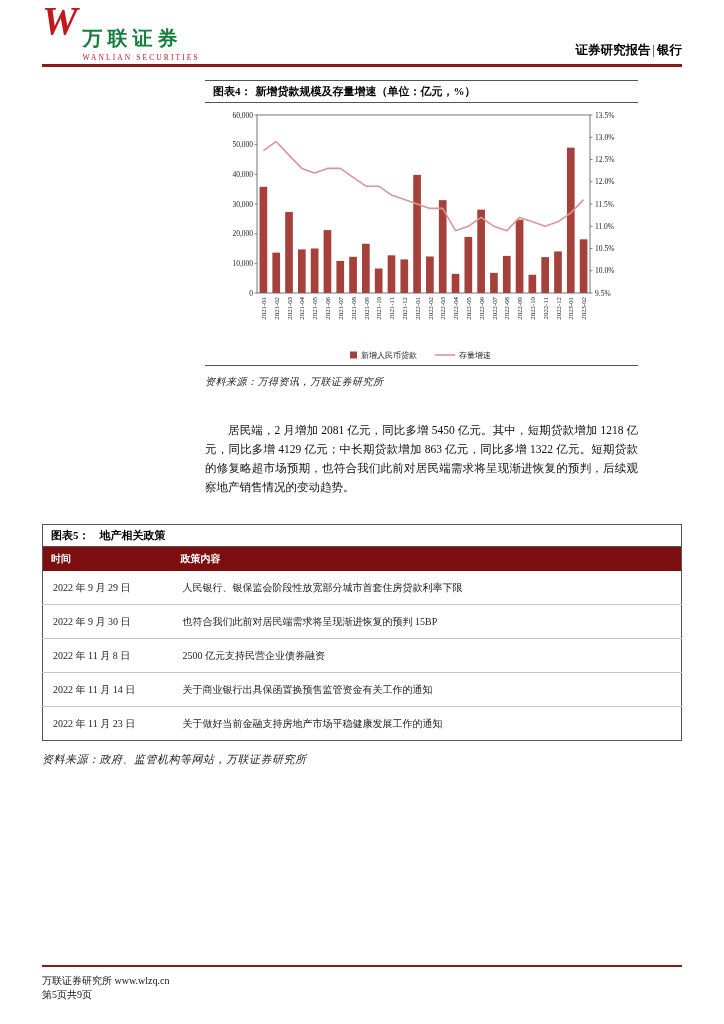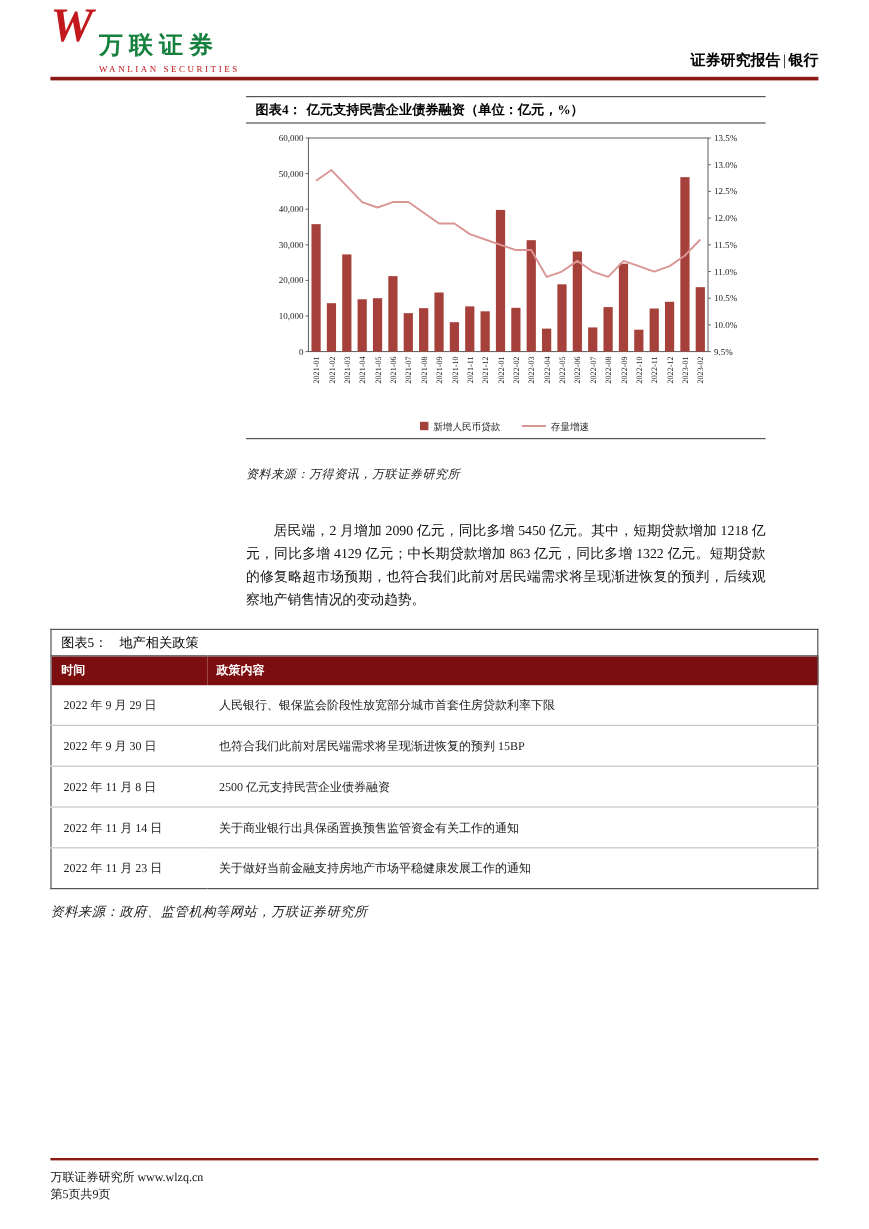--- a/index.html
+++ b/index.html
@@ -23,27 +23,27 @@
 
   
   .col { position:absolute; left:205px; top:80px; width:433px; }
   .figure4 { border-top:1px solid #555; border-bottom:1px solid #555; }
   .fig-title-row { padding:3px 6px 3px 8px; border-bottom:1px solid #555;
     font-size:11px; font-weight:bold; color:#000; }
   .fig-label { margin-right:4px; }
   .chart-wrap { padding:4px 0 0 0; }
   svg.chart { display:block; }
   svg.chart text { font-family:"Liberation Serif", serif; }
-  .source-note { margin-top:22px; font-size:10px; font-style:italic; color:#222; letter-spacing:0.5px; }
+  .source-note { margin-top:9px; font-size:10px; font-style:italic; color:#222; letter-spacing:0.5px; }
   .body-para { margin-top:32px; font-size:11.5px; line-height:19px; text-align:justify;
     text-indent:2em; color:#111; }
 
   
   .table-section { position:absolute; left:42px; top:524px; width:640px; }
-  .tbl-title { font-size:11px; font-weight:normal; padding:3px 8px;
+  .tbl-title { font-size:11px; font-weight:bold; padding:3px 8px;
     border:1px solid #555; border-bottom:none; color:#000; }
   .tbl-title .fig-label { margin-right:10px; }
   table.policy { width:100%; border-collapse:collapse; border:1px solid #555; font-size:10px; }
   table.policy th { background:#7D0E10; color:#fff; text-align:left; font-weight:bold;
     padding:5px 8px; font-size:10px; }
   table.policy th:first-child { width:130px; }
   table.policy td { padding:9.5px 10px; border-bottom:1px solid #c6c6c6; color:#222; }
   table.policy tr:last-child td { border-bottom:none; }
   .source-note2 { margin-top:11px; font-size:11px; font-style:italic; color:#222; letter-spacing:0.5px; }
 
@@ -67,21 +67,21 @@
     </div>
     <div class="report-tag">
       <span>证券研究报告</span><span class="sep">|</span><span>银行</span>
     </div>
   </div>
   <div class="header-rule"></div>
 
   <div class="col">
     <div class="figure4">
       <div class="fig-title-row">
-        <span class="fig-label">图表4：</span><span>亿元支持民营企业债券融资（单位：亿元，%）</span>
+        <span class="fig-label">图表4：</span><span>新增贷款规模及存量增速（单位：亿元，%）</span>
       </div>
       <div class="chart-wrap">
         <svg id="loan-chart" class="chart" width="431" height="258" viewBox="0 0 431 258">
             <rect x="52" y="8" width="333" height="178" fill="none" stroke="#555" stroke-width="0.8"></rect>
             <line x1="49.5" y1="186" x2="52" y2="186" stroke="#555" stroke-width="0.7"></line>
             <text x="48" y="188.5" font-size="7.5" text-anchor="end" fill="#222">0</text>
             <line x1="49.5" y1="156.33333333333334" x2="52" y2="156.33333333333334" stroke="#555" stroke-width="0.7"></line>
             <text x="48" y="158.8" font-size="7.5" text-anchor="end" fill="#222">10,000</text>
             <line x1="49.5" y1="126.66666666666666" x2="52" y2="126.66666666666666" stroke="#555" stroke-width="0.7"></line>
             <text x="48" y="129.2" font-size="7.5" text-anchor="end" fill="#222">20,000</text>
@@ -165,21 +165,21 @@
             <text transform="translate(368.4,190) rotate(-90)" font-size="6.8" text-anchor="end" fill="#222">2023-01</text>
             <text transform="translate(381.2,190) rotate(-90)" font-size="6.8" text-anchor="end" fill="#222">2023-02</text>
             <rect x="145" y="244.5" width="7" height="7" fill="#A6403A"></rect>
             <text x="156" y="251" font-size="8" fill="#222">新增人民币贷款</text>
             <line x1="230" y1="248" x2="250" y2="248" stroke="#D99694" stroke-width="1.6"></line>
             <text x="254" y="251" font-size="8" fill="#222">存量增速</text>
           </svg>
       </div>
     </div>
     <div class="source-note">资料来源：万得资讯，万联证券研究所</div>
-    <p class="body-para">居民端，2 月增加 2090 亿元，同比多增 5450 亿元。其中，短期贷款增加 1218 亿元，同比多增 4129 亿元；中长期贷款增加 863 亿元，同比多增 1322 亿元。短期贷款的修复略超市场预期，也符合我们此前对居民端需求将呈现渐进恢复的预判，后续观察地产销售情况的变动趋势。</p>
+    <p class="body-para">居民端，2 月增加 2081 亿元，同比多增 5450 亿元。其中，短期贷款增加 1218 亿元，同比多增 4129 亿元；中长期贷款增加 863 亿元，同比多增 1322 亿元。短期贷款的修复略超市场预期，也符合我们此前对居民端需求将呈现渐进恢复的预判，后续观察地产销售情况的变动趋势。</p>
   </div>
 
   <div class="table-section">
     <div class="tbl-title">
       <span class="fig-label">图表5：</span><span>地产相关政策</span>
     </div>
     <table class="policy">
       <thead>
         <tr>
           <th>时间</th>

